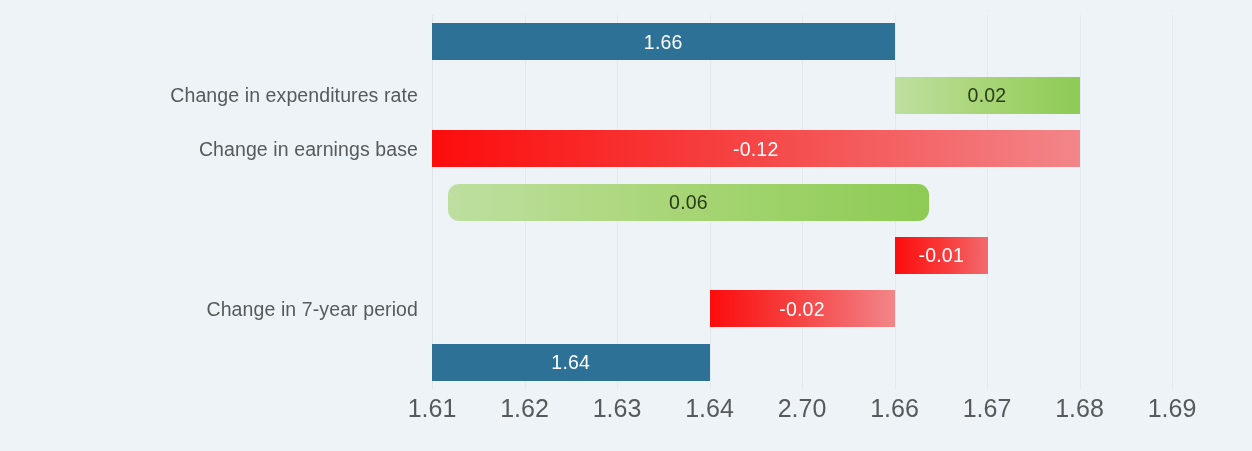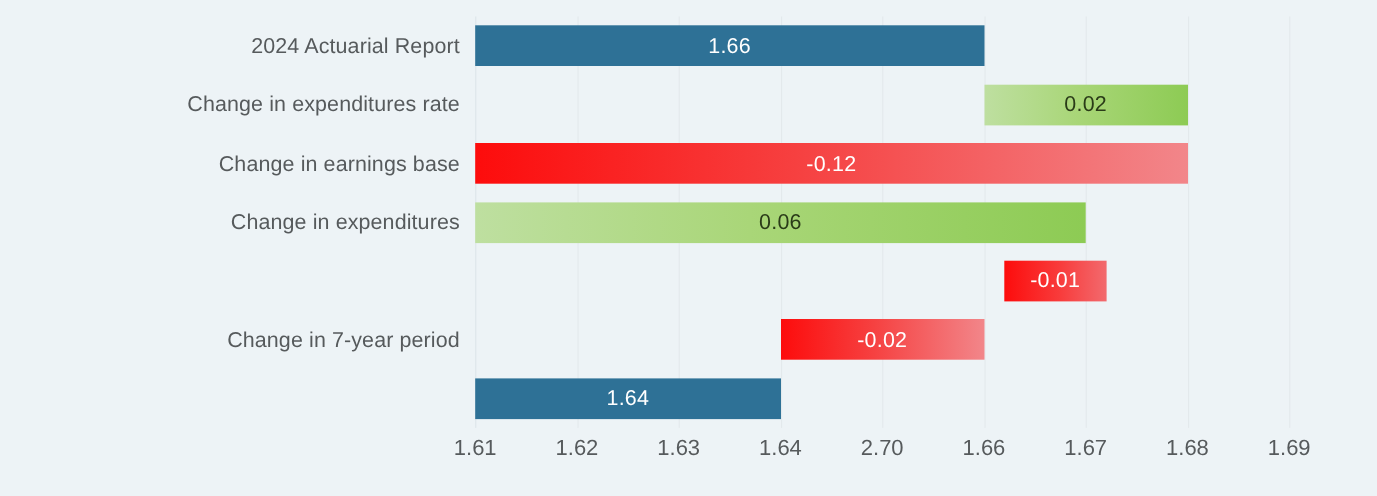--- a/index.html
+++ b/index.html
@@ -115,35 +115,33 @@
     left: 432px;
     top: 396px;
     width: 740px;
     height: 34px;
   }
   .tick-label {
     position: absolute;
     top: 0;
     transform: translateX(-50%);
     color: #565a5c;
-    font-size: 20px;
+    font-size: 25px;
     line-height: 24px;
     white-space: nowrap;
   }
 </style>
 </head>
 <body>
 
 <div id="chart-root">
 
   <div id="category-axis">
-      <div class="cat-label" style="top: 15.7143px;">2024 Actuarial Report</div>
       <div class="cat-label" style="top: 69.1429px;">Change in expenditures rate</div>
       <div class="cat-label" style="top: 122.571px;">Change in earnings base</div>
-      <div class="cat-label" style="top: 176px;">Change in expenditures</div>
       <div class="cat-label" style="top: 282.857px;">Change in 7-year period</div>
     </div>
 
   <div id="plot-area">
     <div id="gridlines">
         <div class="gridline axis-line" style="left: 0px;"></div>
         <div class="gridline" style="left: 92.5px;"></div>
         <div class="gridline" style="left: 185px;"></div>
         <div class="gridline" style="left: 277.5px;"></div>
         <div class="gridline" style="left: 370px;"></div>
@@ -155,24 +153,24 @@
     <div id="bars-layer">
         <div class="bar blue" style="left: 0px; width: 462.5px; top: 8.21429px;">
           <span class="bar-value">1.66</span>
         </div>
         <div class="bar green" style="left: 462.5px; width: 185px; top: 61.6429px;">
           <span class="bar-value">0.02</span>
         </div>
         <div class="bar red" style="left: 0px; width: 647.5px; top: 115.071px;">
           <span class="bar-value">-0.12</span>
         </div>
-        <div class="bar green" style="left: 0px; width: 555px; top: 168.5px;">
+        <div class="bar green" style="left: 16px; width: 481px; top: 168.5px; border-radius: 11px;">
           <span class="bar-value">0.06</span>
         </div>
-        <div class="bar red short" style="left: 481px; width: 92.5px; top: 221.929px;">
+        <div class="bar red short" style="left: 463px; width: 92.5px; top: 221.929px;">
           <span class="bar-value">-0.01</span>
         </div>
         <div class="bar red" style="left: 277.5px; width: 185px; top: 275.357px;">
           <span class="bar-value">-0.02</span>
         </div>
         <div class="bar blue" style="left: 0px; width: 277.5px; top: 328.786px;">
           <span class="bar-value">1.64</span>
         </div>
       </div>
   </div>

